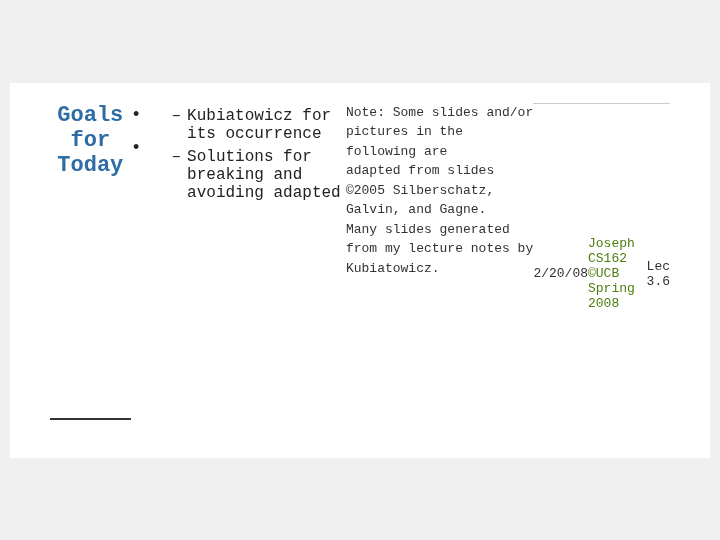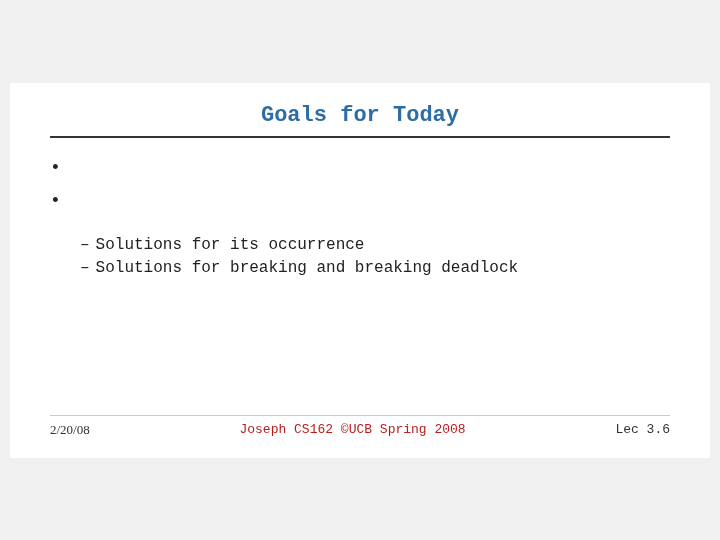--- a/index.html
+++ b/index.html
@@ -18,21 +18,21 @@
       font-family: 'Courier New', Courier, monospace;
     }
 
     .slide {
       width: 700px;
       height: 375px;
       background: #ffffff;
       position: relative;
       padding: 20px 40px 20px 40px;
       display: flex;
-      flex-direction: column;
+      flex-direction: row;
     }
 
     .slide-title-container {
       text-align: center;
       padding-bottom: 8px;
       border-bottom: 2px solid #333;
       margin-bottom: 18px;
     }
 
     .slide-title {
@@ -97,26 +97,26 @@
       display: flex;
       justify-content: space-between;
       align-items: center;
       border-top: 1px solid #ccc;
       padding-top: 6px;
     }
 
     .footer-date {
       font-size: 13px;
       color: #333;
-      font-family: Liberation Serif, serif;
+      font-family: Liberation Mono, monospace;
     }
 
     .footer-center {
       font-size: 13px;
-      color: #b91c1c;
+      color: #4d7c0f;
       font-family: 'Courier New', Courier, monospace;
     }
 
     .footer-lec {
       font-size: 13px;
       color: #333;
       font-family: 'Courier New', Courier, monospace;
     }
   </style>
 </head>
@@ -133,30 +133,35 @@
       <span class="bullet-dot">•</span>
     </li>
     <li class="bullet-item">
       <span class="bullet-dot">•</span>
     </li>
   </ul>
 
   <ul class="sub-list">
     <li class="sub-item">
       <span class="sub-dash">–</span>
-      <span>Solutions for its occurrence</span>
+      <span>Kubiatowicz for its occurrence</span>
     </li>
     <li class="sub-item">
       <span class="sub-dash">–</span>
-      <span>Solutions for breaking and breaking deadlock</span>
+      <span>Solutions for breaking and avoiding adapted</span>
     </li>
   </ul>
 
   <div class="spacer"></div>
 
+  <div class="footer-note">
+    <div>Note: Some slides and/or pictures in the following are</div>
+    <div>adapted from slides ©2005 Silberschatz, Galvin, and Gagne.</div>
+    <div>Many slides generated from my lecture notes by Kubiatowicz.</div>
+  </div>
 
   <div class="footer-bar">
     <span class="footer-date">2/20/08</span>
     <span class="footer-center">Joseph CS162 ©UCB Spring 2008</span>
     <span class="footer-lec">Lec 3.6</span>
   </div>
 
 </div>
 
 </body></html>

